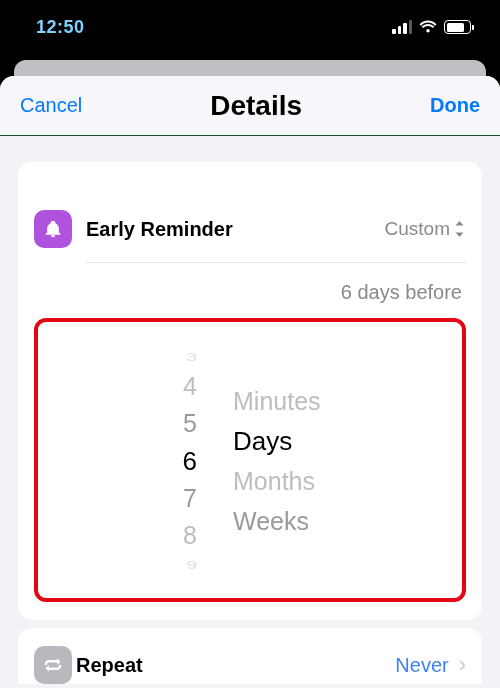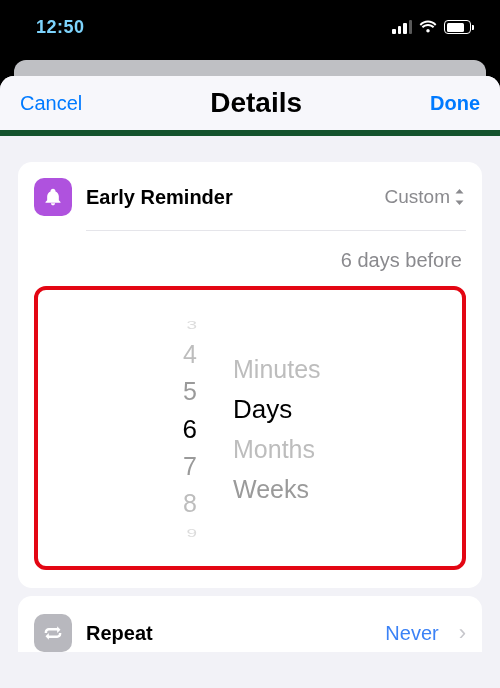--- a/index.html
+++ b/index.html
@@ -44,36 +44,36 @@
       top:76px; left:0; right:0; bottom:0;
       background:#f2f2f7;
       border-radius:14px 14px 0 0;
     }
     .navbar {
       height:60px;
       display:flex;
       align-items:center;
       justify-content:space-between;
       padding:0 20px;
-      border-bottom:6px solid #14532d;
+      border-bottom:1px solid #14532d;
       background:#f7f7fb;
       border-radius:14px 14px 0 0;
     }
     .nav-btn { font-size:20px; color:#007aff; }
     .nav-cancel{ font-weight:400; }
     .nav-done{ font-weight:700; }
     .nav-title { font-size:28px; font-weight:700; color:#000; }
 
     .content { padding:26px 18px 0; }
     .card {
       background:#fff;
       border-radius:14px;
       padding:16px 16px 18px;
     }
-    .card-header { display:flex; align-items:center; gap:14px; padding-bottom:14px; }
+    .card-header { display:flex; align-items:center; gap:14px; padding-bottom:14px;margin-top:32px; }
     .icon-badge { width:38px; height:38px; border-radius:10px; display:flex; align-items:center; justify-content:center; }
     .icon-purple { background:#af52de; }
     .icon-gray { background:#b8b8be; }
     .header-label { font-size:20px; font-weight:700; color:#000; flex:1; }
     .header-value { display:flex; align-items:center; gap:3px; font-size:19px; color:#8a8a8e;text-align:right; }
     .divider { height:1px; background:#e5e5ea; margin-left:52px; }
     .summary { text-align:right; padding:18px 4px 10px 0; font-size:20px; color:#8a8a8e; }
 
     .picker-wrap { border:4px solid #e30613; border-radius:12px; padding:24px 0 22px; margin-top:4px; position:relative; }
     .picker { position:relative; height:230px; overflow:hidden; }
@@ -81,21 +81,21 @@
     .picker-col { display:flex; flex-direction:column; align-items:center; justify-content:center; }
     .picker-col.left { align-items:flex-end; min-width:80px; }
     .picker-col.right { align-items:flex-start; min-width:150px; }
     .picker-item { height:40px; display:flex; align-items:center; font-size:25px; color:#bdbdbd; }
     .picker-item.near { color:#9a9a9a; }
     .picker-item.sel { font-size:26px; color:#000; font-weight:400; }
     .picker-item.far { font-size:19px; color:#dcdcdc; transform:scaleY(0.6); height:24px; }
     .picker-selection { position:absolute; left:12px; right:12px; top:50%; transform:translateY(-50%); height:42px; background:#efeff3; border-radius:10px; z-index:-1; }
 
     .repeat-row {
-      display:flex; align-items:center; gap:14px;
+      display:flex; align-items:center; gap:4px;
       padding:18px 16px 0; margin-top:8px;
       background:#fff;
       border-radius:14px 14px 0 0;
     }
     .repeat-label { font-size:20px; font-weight:700; color:#000; flex:1; }
     .repeat-value { font-size:20px; color:#3b82f6; }
     .chev { color:#c7c7cc; font-size:22px; margin-left:6px; }
   </style>
 </head>
 <body>

